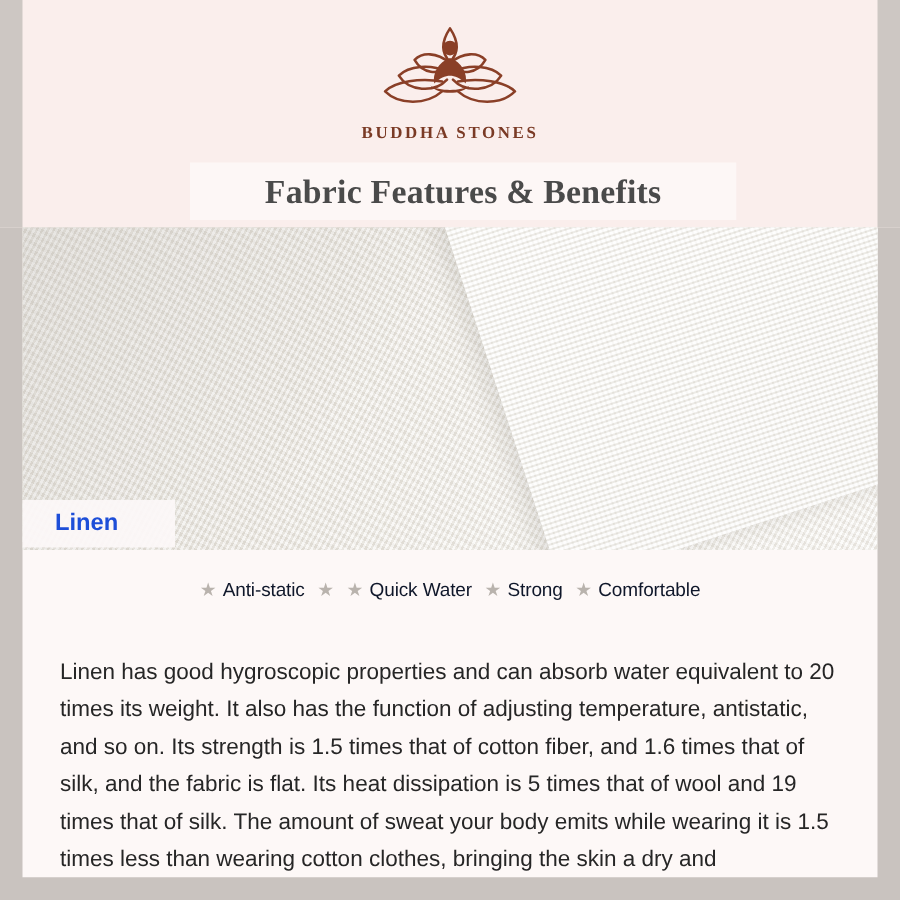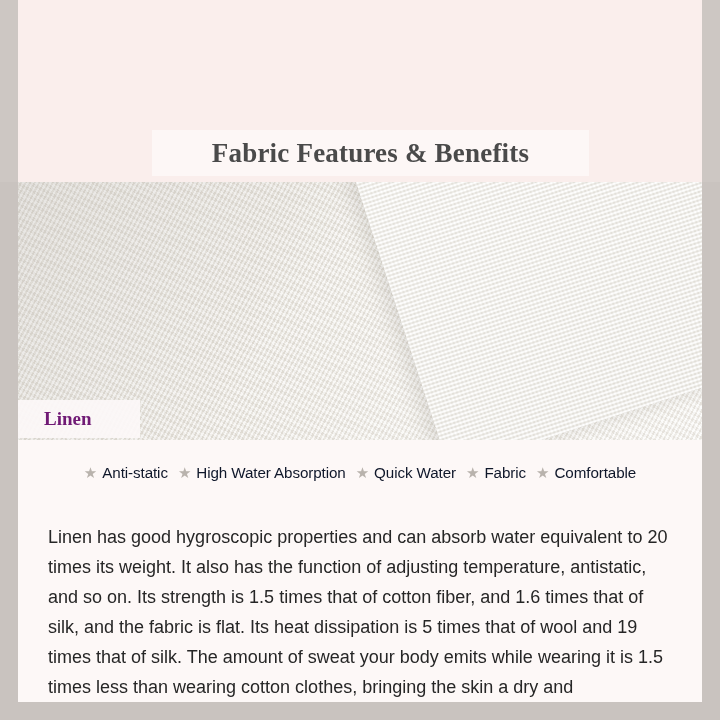--- a/index.html
+++ b/index.html
@@ -137,24 +137,24 @@
     top: 400px;
     min-width: 122px;
     height: 38px;
     background: rgba(252,248,247,0.93);
     display: flex;
     align-items: center;
     padding: 0 18px 0 26px;
     box-sizing: border-box;
   }
   .material-tag span {
-    font-family: Liberation Serif, serif;
+    font-family: Liberation Sans, sans-serif;
     font-size: 19px;
     font-weight: 700;
-    color: #701a75;
+    color: #1d4ed8;
   }
 
   
   .panel {
     position: absolute;
     left: 18px;
     top: 440px;
     width: 684px;
     height: 262px;
     background: #fdf8f7;
@@ -211,20 +211,42 @@
 </style>
 </head>
 <body>
 
 <div class="page">
 
   <div class="top-band"></div>
   <div class="top-gutter-left"></div>
   <div class="top-gutter-right"></div>
 
+  <div class="logo-wrap">
+    <svg class="logo-mark" viewBox="0 0 200 94">
+      <g fill="none" stroke="#8a3f27" stroke-width="2.6" stroke-linejoin="round" stroke-linecap="round">
+
+        <path d="M100 6 C92 18 90 30 100 40 C110 30 108 18 100 6 Z"></path>
+
+        <path d="M100 41 C86 30 72 30 64 38 C72 52 88 54 100 44"></path>
+        <path d="M100 41 C114 30 128 30 136 38 C128 52 112 54 100 44"></path>
+
+        <path d="M97 50 C80 42 58 44 48 54 C58 70 84 72 97 58"></path>
+        <path d="M103 50 C120 42 142 44 152 54 C142 70 116 72 103 58"></path>
+
+        <path d="M92 60 C70 56 44 60 34 70 C48 84 76 84 92 70"></path>
+        <path d="M108 60 C130 56 156 60 166 70 C152 84 124 84 108 70"></path>
+
+        <circle cx="100" cy="26" r="7.5" fill="#8a3f27" stroke="none"></circle>
+        <path d="M100 36 C88 40 82 52 84 62 C90 56 95 54 100 54 C105 54 110 56 116 62 C118 52 112 40 100 36 Z" fill="#8a3f27" stroke="none"></path>
+        <path d="M80 64 C88 70 112 70 120 64 C112 74 88 74 80 64 Z" fill="#8a3f27" stroke="none"></path>
+      </g>
+    </svg>
+    <div class="brand-name">BUDDHA STONES</div>
+  </div>
 
   <div class="title-banner">
     <div class="title-text">Fabric Features &amp; Benefits</div>
   </div>
 
   <div class="photo">
     <div class="fabric-left"></div>
     <div class="fabric-right"></div>
     <div class="soft-shadow"></div>
   </div>
@@ -234,29 +256,28 @@
   </div>
 
   <div class="panel">
     <div class="features">
       <div class="feature">
         <span class="star">★</span>
         <span class="feature-label">Anti-static</span>
       </div>
       <div class="feature">
         <span class="star">★</span>
-        <span class="feature-label">High Water Absorption</span>
       </div>
       <div class="feature">
         <span class="star">★</span>
         <span class="feature-label">Quick Water</span>
       </div>
       <div class="feature">
         <span class="star">★</span>
-        <span class="feature-label">Fabric</span>
+        <span class="feature-label">Strong</span>
       </div>
       <div class="feature">
         <span class="star">★</span>
         <span class="feature-label">Comfortable</span>
       </div>
     </div>
     <div class="divider"></div>
     <p class="body-copy">Linen has good hygroscopic properties and can absorb water equivalent to 20 times its weight. It also has the function of adjusting temperature, antistatic, and so on. Its strength is 1.5 times that of cotton fiber, and 1.6 times that of silk, and the fabric is flat. Its heat dissipation is 5 times that of wool and 19 times that of silk. The amount of sweat your body emits while wearing it is 1.5 times less than wearing cotton clothes, bringing the skin a dry and comfortable nature.</p>
   </div>
 

